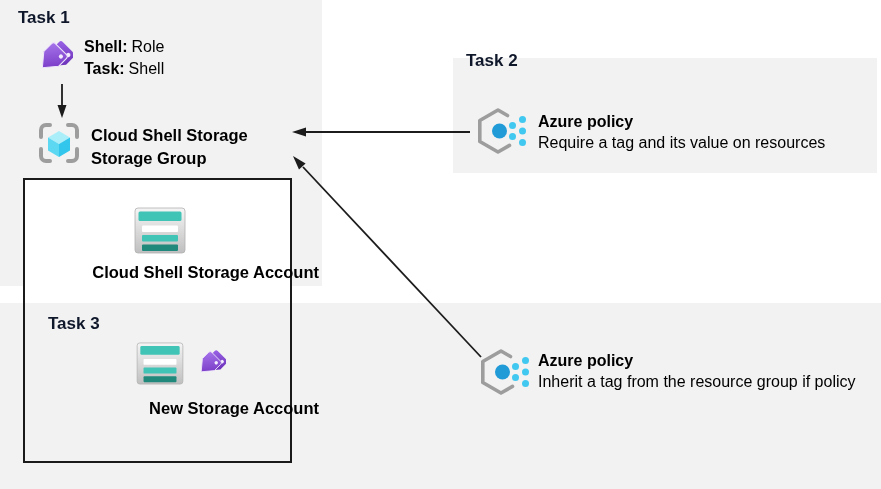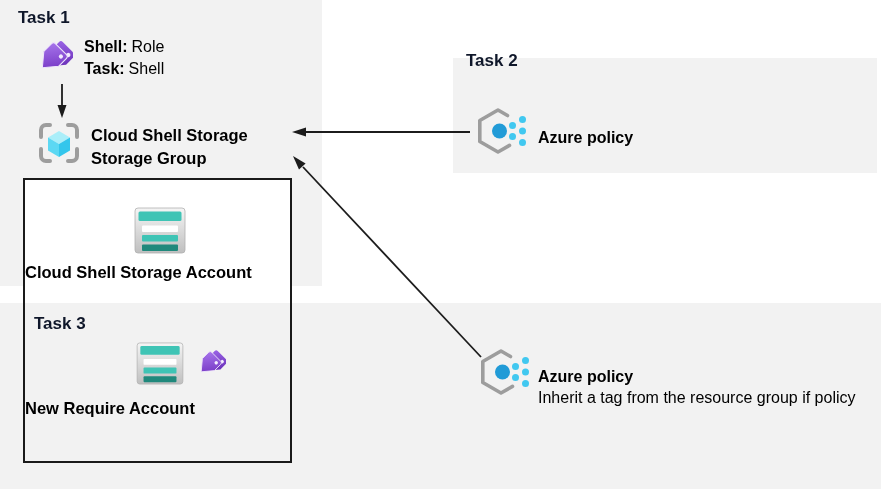--- a/index.html
+++ b/index.html
@@ -17,34 +17,34 @@
   #rg-box-border {
     position:absolute; left:23px; top:178px; width:269px; height:285px;
     border:2px solid #1a1a1a; box-sizing:border-box; background:transparent;
   }
   .task-label {
     position:absolute; font-weight:bold; font-size:17px; color:#0f172a;
     white-space:nowrap;
   }
   #task1-label { left:18px; top:8px; }
   #task2-label { left:466px; top:51px; }
-  #task3-label { left:34px; top:314px; }
+  #task3-label { left:48px; top:314px; }
   .icon { position:absolute; }
   .textblock { position:absolute; font-size:16px; line-height:22px; }
   .bold { font-weight:bold; }
   .val { margin-left:4px; }
   #tag-kv { left:84px; top:36px; }
   #rg-label { left:91px; top:124px; font-weight:bold; line-height:23px; font-size:16.5px; white-space:nowrap; }
   #cs-storage-label, #new-storage-label {
-    position:absolute; left:25px; width:294px; text-align:left;
+    position:absolute; left:25px; width:294px; text-align:right;
     font-weight:bold; font-size:16.5px; white-space:nowrap;
   }
   #cs-storage-label { top:263px; }
   #new-storage-label { top:399px; }
-  .policy-text { position:absolute; width:340px; font-size:16px; line-height:21px;margin-top:16px; }
+  .policy-text { position:absolute; width:340px; font-size:16px; line-height:21px; }
   #policy1-text { left:538px; top:111px; }
   #policy2-text { left:538px; top:350px; }
   .policy-title { font-weight:bold; }
   #arrows { position:absolute; left:0; top:0; width:881px; height:489px; pointer-events:none; }
 </style>
 </head>
 <body>
 
 <div id="stage">
 
@@ -124,35 +124,36 @@
   <svg class="icon" style="left:192px; top:347px;" width="34" height="34" viewBox="0 0 40 40">
     <g transform="rotate(45 20 20)">
       <g transform="translate(4,-6)">
         <path d="M 12.5,8 L 27.5,8 A 2.5 2.5 0 0 1 30,10.5 L 30,21 L 20,33 L 10,21 L 10,10.5 A 2.5 2.5 0 0 1 12.5,8 Z" fill="url(#tagGrad2)"></path>
         <circle cx="25" cy="13" r="2" fill="#f4ecff"></circle>
       </g>
       <path d="M 12.5,8 L 27.5,8 A 2.5 2.5 0 0 1 30,10.5 L 30,21 L 20,33 L 10,21 L 10,10.5 A 2.5 2.5 0 0 1 12.5,8 Z" fill="url(#tagGrad)" stroke="#efe6fb" stroke-width="1"></path>
       <circle cx="25" cy="13" r="2" fill="#f4ecff"></circle>
     </g>
   </svg>
-  <div id="new-storage-label">New Require Account</div>
+  <div id="new-storage-label">New Storage Account</div>
 
   <svg class="icon" style="left:474px; top:106px;" width="54" height="50" viewBox="0 0 54 50">
     <path d="M 33.5,9.5 L 24,4 L 5.8,14.5 L 5.8,35.5 L 24,46 L 35.5,39.4" fill="none" stroke="#9d9d9d" stroke-width="3.6" stroke-linecap="round" stroke-linejoin="round"></path>
     <circle cx="25.5" cy="25" r="7.5" fill="#219bd7"></circle>
     <g fill="#41c8f0">
       <circle cx="38.5" cy="19.5" r="3.5"></circle>
       <circle cx="38.5" cy="30.5" r="3.5"></circle>
       <circle cx="48.5" cy="13.5" r="3.5"></circle>
       <circle cx="48.5" cy="25" r="3.5"></circle>
       <circle cx="48.5" cy="36.5" r="3.5"></circle>
     </g>
   </svg>
   <div class="policy-text" id="policy1-text">
     <div class="policy-title">Azure policy</div>
+    <div>Require a tag and its value on resources</div>
   </div>
 
   <svg class="icon" style="left:477px; top:347px;" width="54" height="50" viewBox="0 0 54 50">
     <path d="M 33.5,9.5 L 24,4 L 5.8,14.5 L 5.8,35.5 L 24,46 L 35.5,39.4" fill="none" stroke="#9d9d9d" stroke-width="3.6" stroke-linecap="round" stroke-linejoin="round"></path>
     <circle cx="25.5" cy="25" r="7.5" fill="#219bd7"></circle>
     <g fill="#41c8f0">
       <circle cx="38.5" cy="19.5" r="3.5"></circle>
       <circle cx="38.5" cy="30.5" r="3.5"></circle>
       <circle cx="48.5" cy="13.5" r="3.5"></circle>
       <circle cx="48.5" cy="25" r="3.5"></circle>

